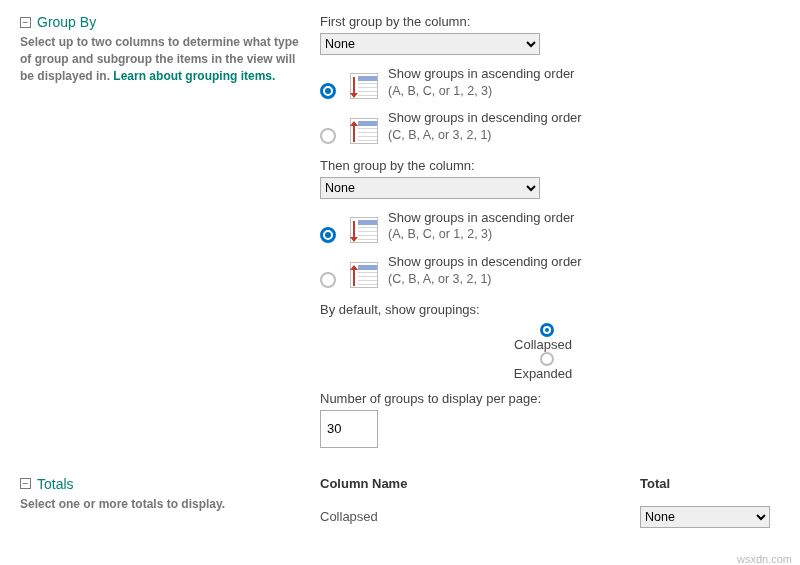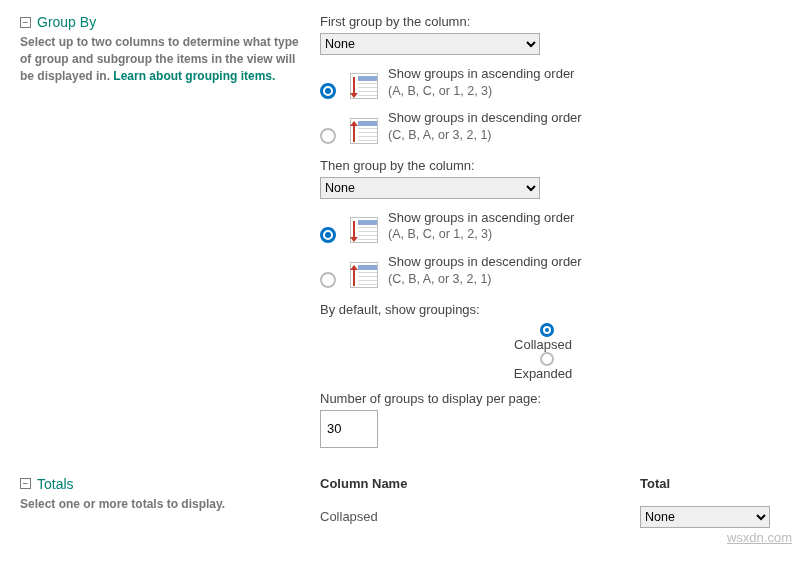--- a/index.html
+++ b/index.html
@@ -66,21 +66,21 @@
     content:""; position:absolute; left:-1px; top:2px;
     border-left:4px solid transparent; border-right:4px solid transparent; border-bottom:5px solid #c0392b;
   }
   .inline-opts { display:flex; align-items:center; margin:6px 0 10px;flex-direction:column; }
   .inline-opts .lbl { margin-right: 14px; cursor:pointer; }
   input.num { width: 58px; height: 24px; border:1px solid #ababab; padding: 18px 6px; font-size:13px; }
   table.totals { width:100%; border-collapse: collapse; }
   table.totals th { text-align:left; font-weight:700; color:#333; padding: 0 0 10px; font-size:13px; }
   table.totals td { padding: 5px 0; color:#555; vertical-align: middle; }
   table.totals td.r, table.totals th.r { text-align:left; width:140px; }
-  .watermark { position:fixed; right:8px; bottom:20px; color:#bbb; font-size:13px;text-decoration:underline; }
+  .watermark { position:fixed; right:8px; bottom:0; color:#bbb; font-size:11px; }
 </style>
 </head>
 <body>
 
 <div class="section">
   <div class="left">
     <div class="hdr">
       <span class="hdr-icon">−</span>
       <span class="hdr-title">Group By</span>
     </div>

